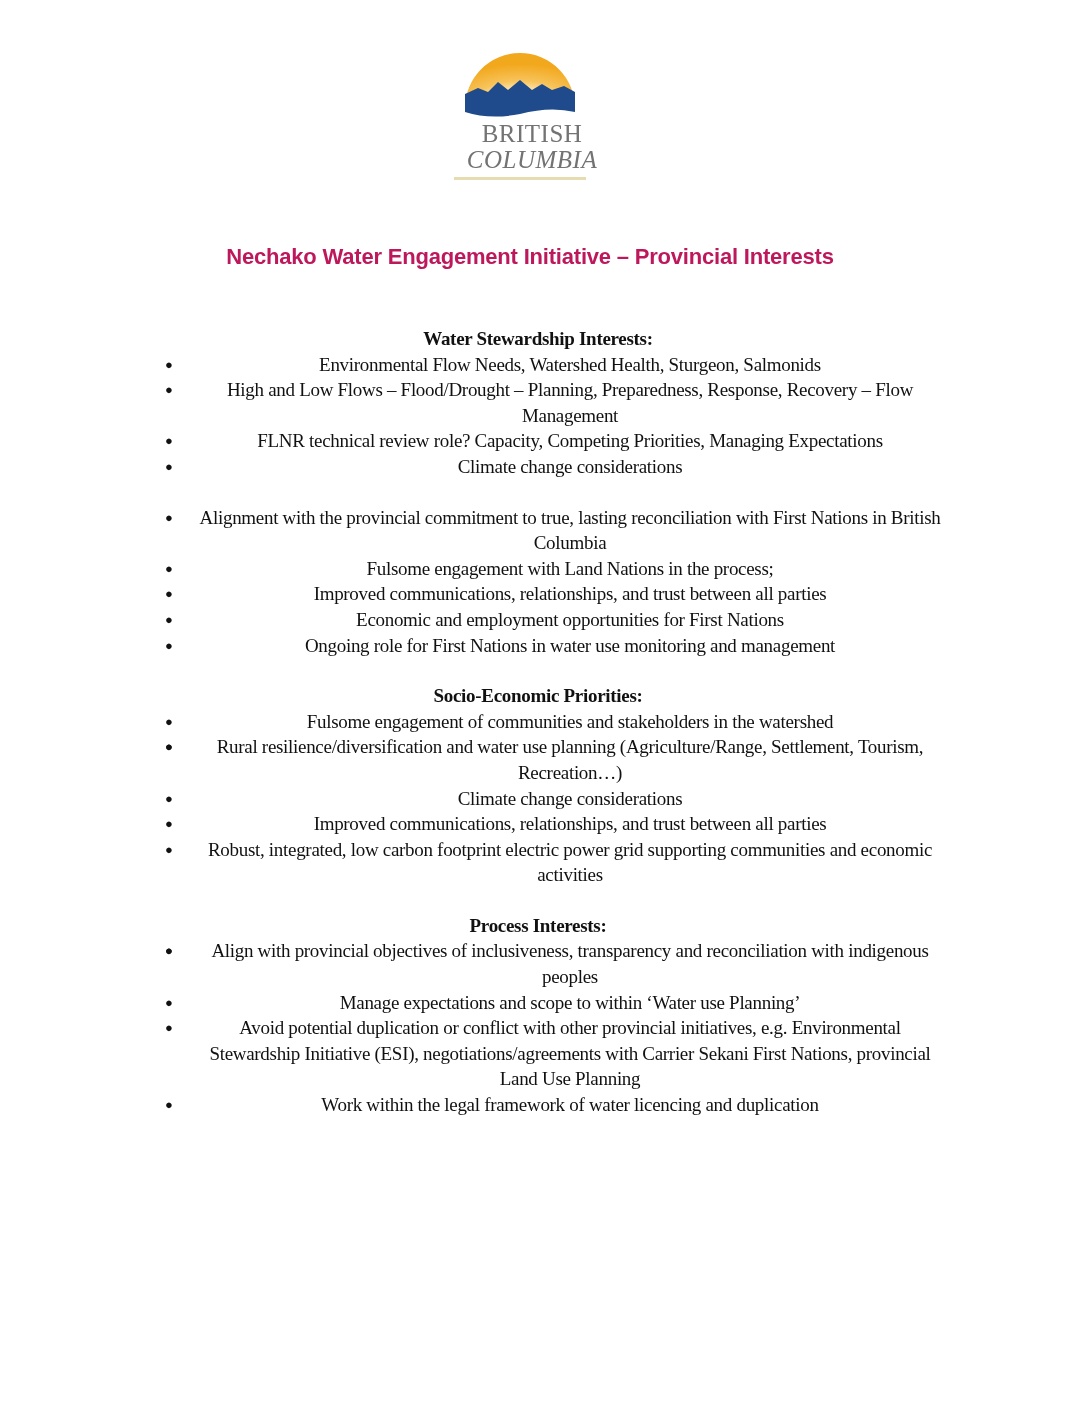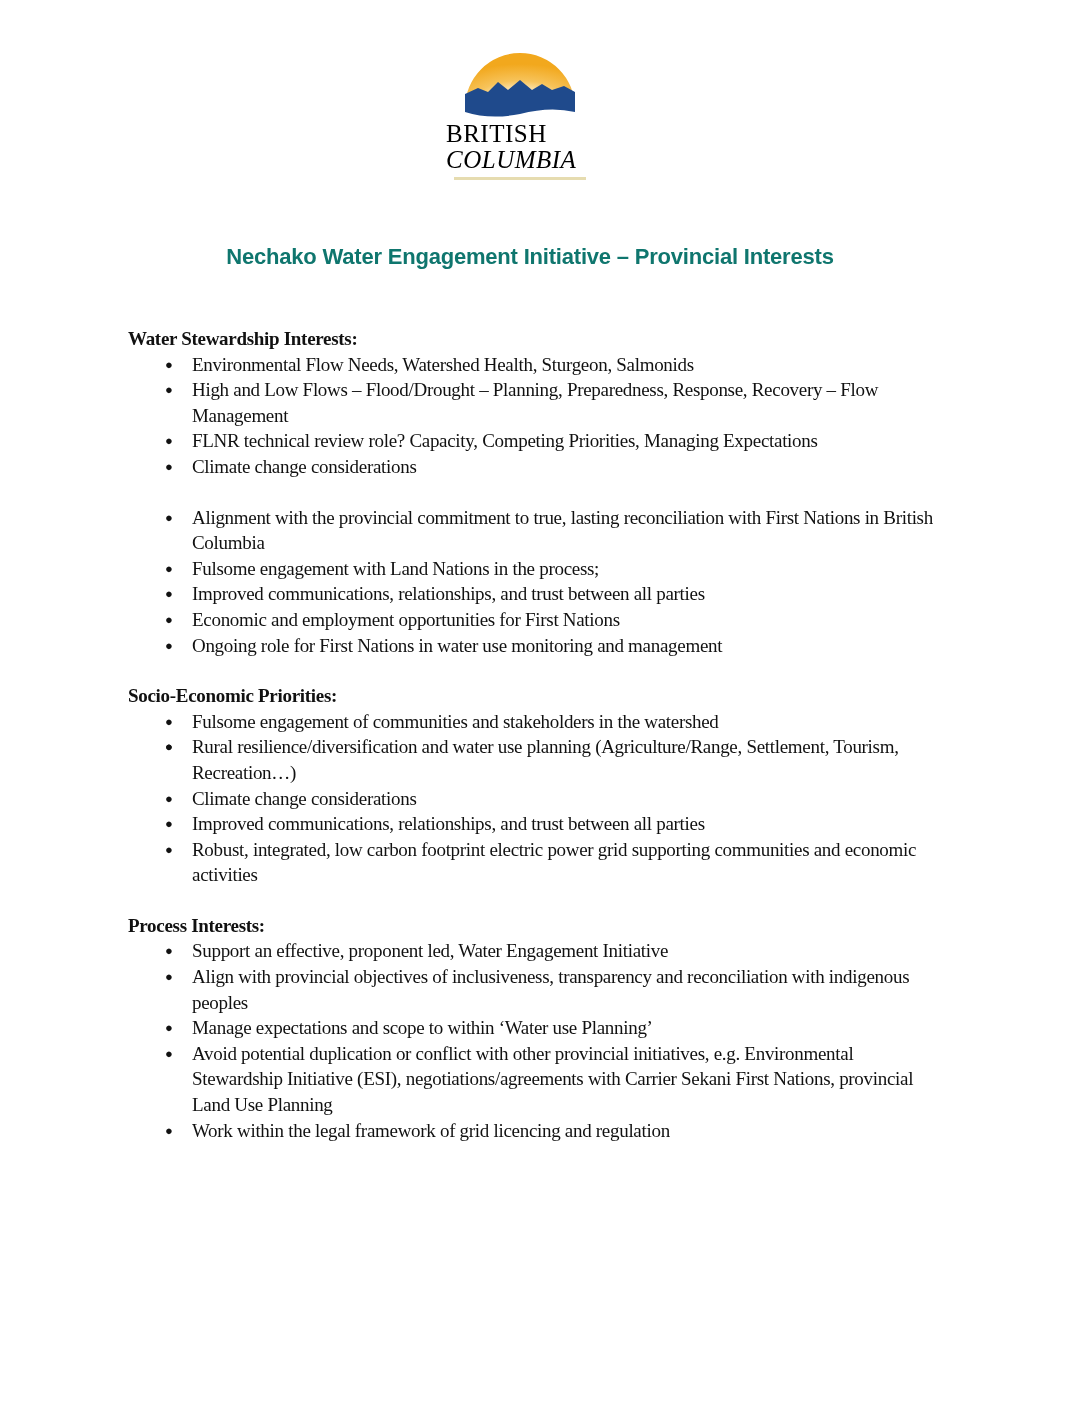--- a/index.html
+++ b/index.html
@@ -1,24 +1,24 @@
 <!DOCTYPE html>
 <html><head>
 <meta charset="utf-8">
 <style>
   html, body { margin: 0; padding: 0; background: #ffffff; }
   body { width: 1088px; height: 1408px; position: relative; overflow: hidden; font-family: "Liberation Serif", serif; color: #111; }
   .logo { position: absolute; left: 440px; top: 46px; width: 160px; height: 140px; }
-  .logo-text { position: absolute; left: 6px; width: 160px; text-align: left; font-family: "Liberation Serif", serif; color: #000000; letter-spacing: 0.5px; }
+  .logo-text { position: absolute; left: 12px; width: 160px; text-align: center; font-family: "Liberation Serif", serif; color: #737373; letter-spacing: 0.5px; }
   .logo-text.l1 { top: 74px; font-size: 25px; }
   .logo-text.l2 { top: 100px; font-size: 25px; font-style: italic; }
   .logo-rule { position: absolute; left: 14px; top: 131px; width: 132px; height: 3px; background: #e6dcb0; }
-  .title { position: absolute; left: 0; top: 244px; width: 1060px; text-align: center; font-family: "Liberation Sans", sans-serif; font-weight: bold; font-size: 22px; color: #0f766e; letter-spacing: -0.2px; }
+  .title { position: absolute; left: 0; top: 244px; width: 1060px; text-align: center; font-family: "Liberation Sans", sans-serif; font-weight: bold; font-size: 22px; color: #be185d; letter-spacing: -0.2px; }
   .content { position: absolute; left: 128px; top: 326px; width: 820px; font-size: 19px; line-height: 25.6px; }
-  .section { margin-bottom: 25px; }
+  .section { margin-bottom: 25px; text-align: center; }
   .section h2 { margin: 0; font-size: 19px; font-weight: bold; line-height: 25.6px; letter-spacing: -0.3px; }
   .section ul { margin: 0; padding: 0; list-style: none; }
   .section li { position: relative; padding-left: 64px; letter-spacing: -0.3px; }
   .section li .bullet { position: absolute; left: 37px; top: 0; font-size: 13px; }
 </style>
 </head>
 <body>
 
 <div class="logo">
   <svg width="160" height="76" viewBox="0 0 160 76" style="position:absolute;left:0;top:0;">
@@ -69,20 +69,20 @@
       <li><span class="bullet">●</span><span>Rural resilience/diversification and water use planning (Agriculture/Range, Settlement, Tourism, Recreation…)</span></li>
       <li><span class="bullet">●</span><span>Climate change considerations</span></li>
       <li><span class="bullet">●</span><span>Improved communications, relationships, and trust between all parties</span></li>
       <li><span class="bullet">●</span><span>Robust, integrated, low carbon footprint electric power grid supporting communities and economic activities</span></li>
     </ul>
   </div>
 
   <div class="section">
     <h2>Process Interests:</h2>
     <ul>
-      <li><span class="bullet">●</span><span>Support an effective, proponent led, Water Engagement Initiative</span></li>
+      <li><span class="bullet">●</span></li>
       <li><span class="bullet">●</span><span>Align with provincial objectives of inclusiveness, transparency and reconciliation with indigenous peoples</span></li>
       <li><span class="bullet">●</span><span>Manage expectations and scope to within ‘Water use Planning’</span></li>
       <li><span class="bullet">●</span><span>Avoid potential duplication or conflict with other provincial initiatives, e.g. Environmental Stewardship Initiative (ESI), negotiations/agreements with Carrier Sekani First Nations, provincial Land Use Planning</span></li>
-      <li><span class="bullet">●</span><span>Work within the legal framework of grid licencing and regulation</span></li>
+      <li><span class="bullet">●</span><span>Work within the legal framework of water licencing and duplication</span></li>
     </ul>
   </div>
 </div>
 
 </body></html>

